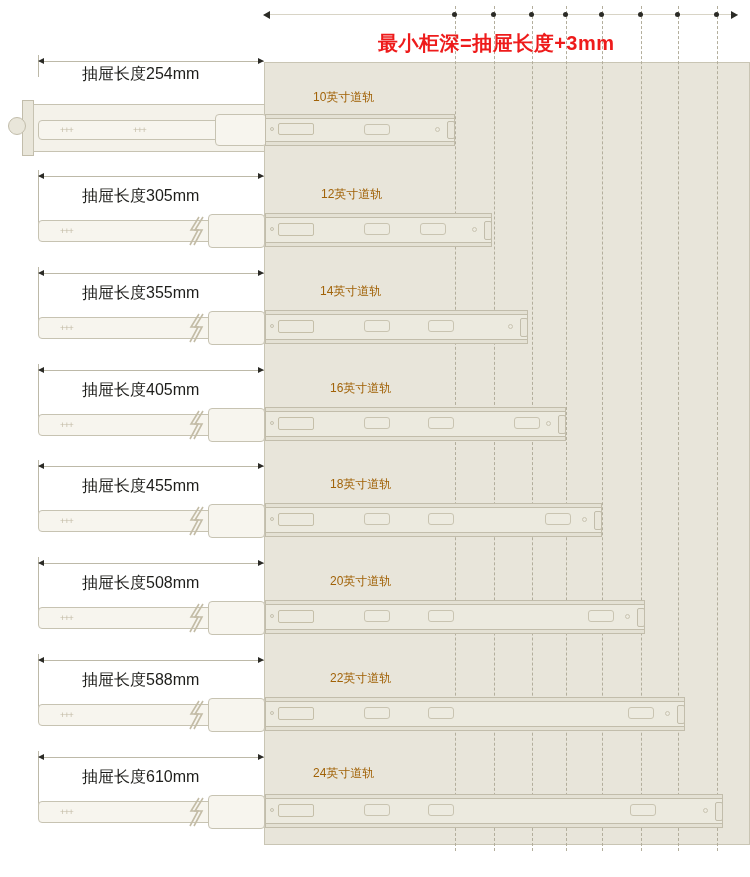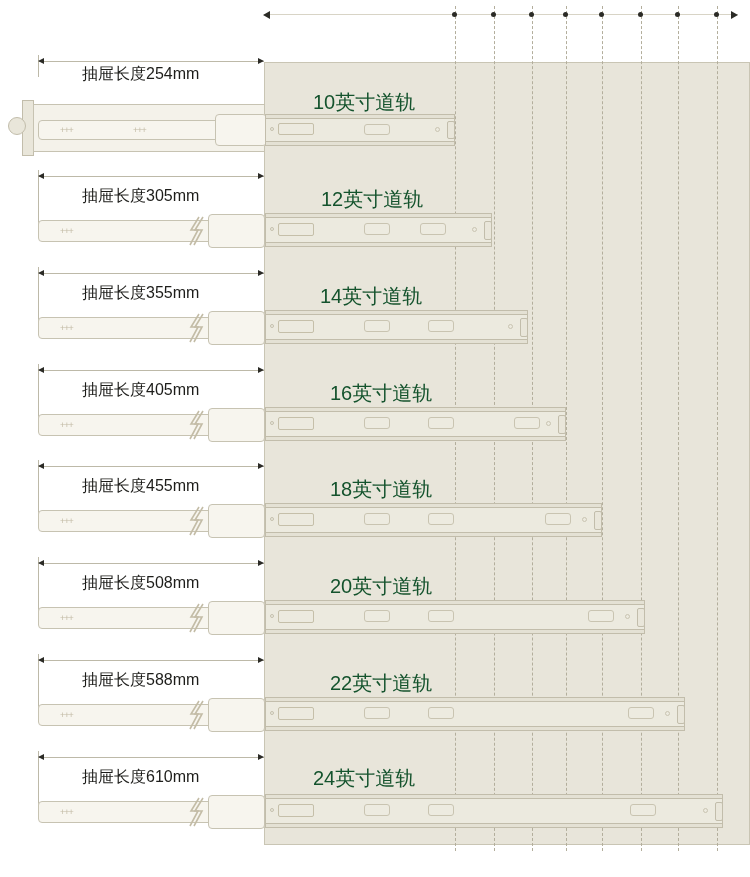--- a/index.html
+++ b/index.html
@@ -80,22 +80,22 @@
   .dimArrowR{border-left:6px solid #2b2b26;}
 
   .dimlabel{
     position:absolute;
     color:#1d1d1a;
     font-size:16px;
     white-space:nowrap;
   }
   .raillabel{
     position:absolute;
-    color:#14532d;
-    font-size:20px;
+    color:#a16207;
+    font-size:12px;
     white-space:nowrap;
   }
 
   
   .drawer{
     position:absolute;
     background:#f7f5ee;
     border:1px solid #c7c3b2;
     border-radius:4px;
     box-sizing:border-box;
@@ -201,20 +201,21 @@
 
   <div class="topdot" style="left:452px;top:12px;"></div>
   <div class="topdot" style="left:491px;top:12px;"></div>
   <div class="topdot" style="left:529px;top:12px;"></div>
   <div class="topdot" style="left:563px;top:12px;"></div>
   <div class="topdot" style="left:599px;top:12px;"></div>
   <div class="topdot" style="left:638px;top:12px;"></div>
   <div class="topdot" style="left:675px;top:12px;"></div>
   <div class="topdot" style="left:714px;top:12px;"></div>
 
+  <div class="headline" style="left:378px;top:30px;">最小柜深=抽屉长度+3mm</div>
 
   <div class="dim" style="left:38px;top:61px;width:226px;"></div>
   <div class="dimcapL" style="left:38px;top:55px;height:22px;"></div>
   <div class="dimArrowL" style="left:38px;top:58px;"></div>
   <div class="dimArrowR" style="left:258px;top:58px;"></div>
   <div class="dimlabel" style="left:82px;top:64px;">抽屉长度254mm</div>
   <div class="raillabel" style="left:313px;top:89px;">10英寸道轨</div>
 
   <div class="cap" style="left:22px;top:100px;width:12px;height:56px;"></div>
   <div class="capRound" style="left:8px;top:117px;width:18px;height:18px;"></div>

